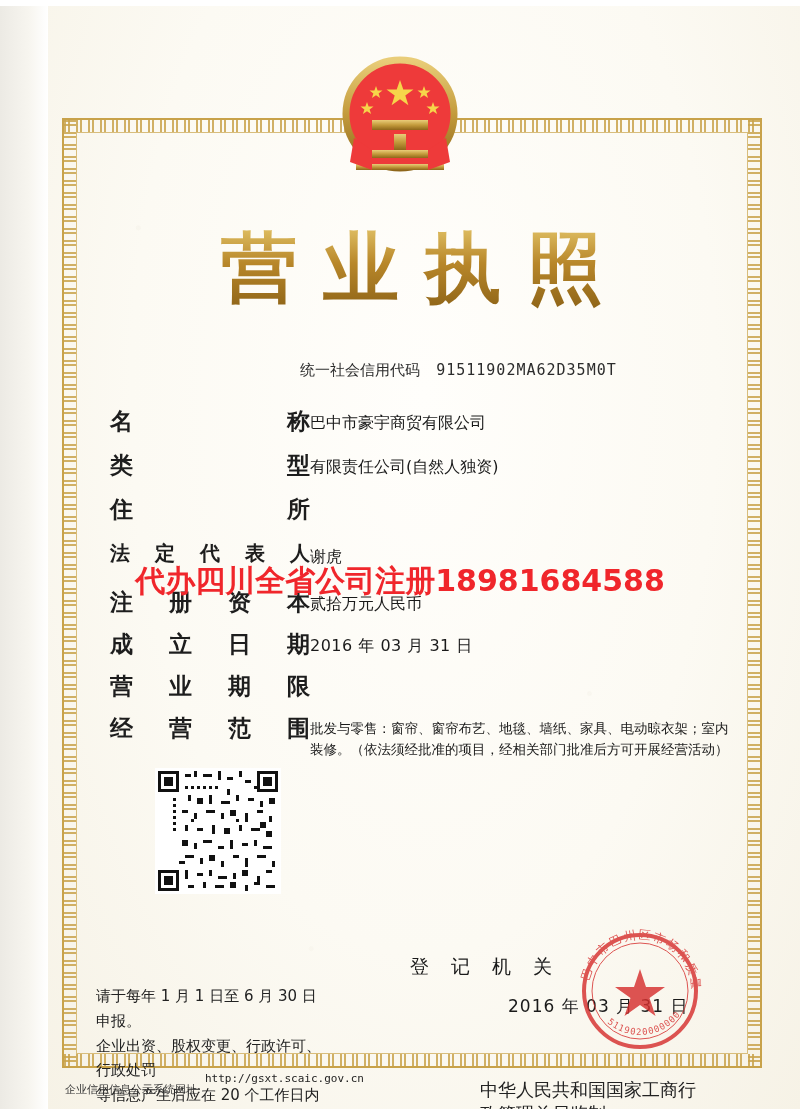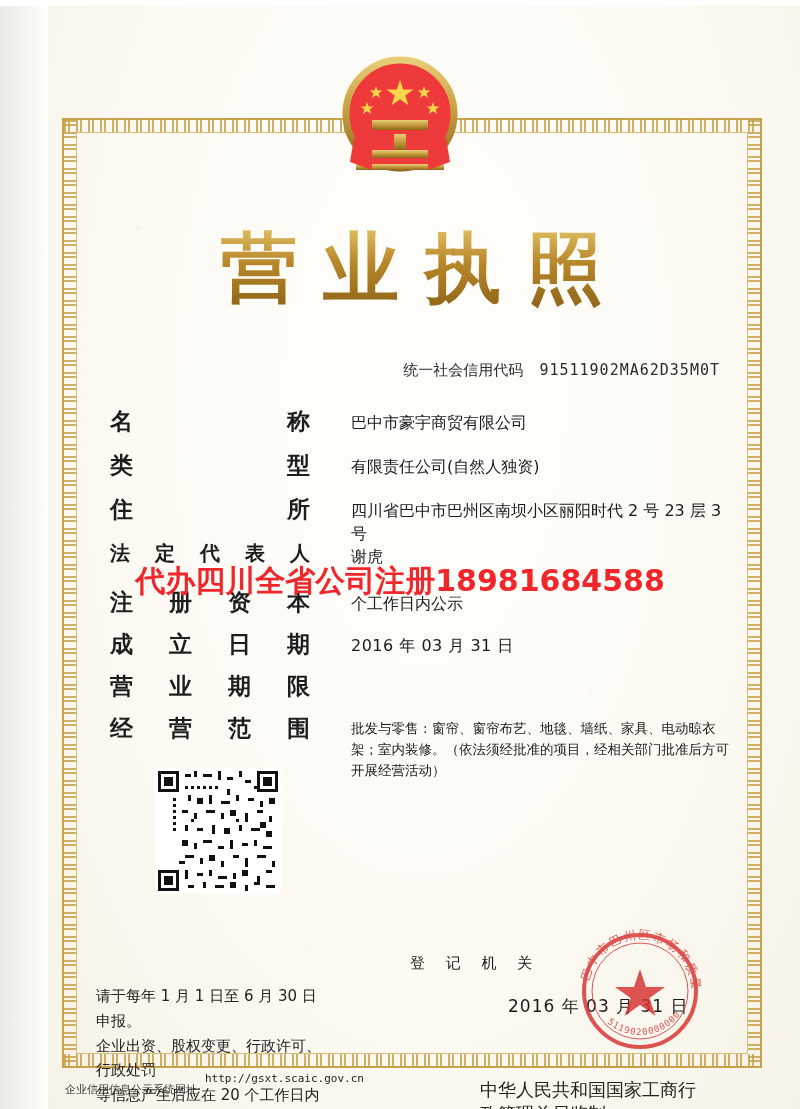--- a/index.html
+++ b/index.html
@@ -115,21 +115,20 @@
   }
 
   
   #credit-line {
     position: absolute;
     left: 300px; top: 355px;
     width: 420px;
     font-size: 15px;
     color: #2c2c2c;
     white-space: nowrap;
-    text-align: right;
   }
   #credit-label { font-family: "DejaVu Sans", sans-serif; }
   #credit-value {
     font-family: "DejaVu Sans Mono", monospace;
     letter-spacing: 1px;
     margin-left: 12px;
     font-size: 15px;
   }
 
   
@@ -154,21 +153,20 @@
     font-size: 20px;
   }
   .field-label span { display: inline-block; }
   .field-value {
     flex: 1;
     font-family: "DejaVu Sans", sans-serif;
     font-size: 16px;
     color: #1a1a1a;
     padding-top: 5px;
     line-height: 1.45;
-    margin-left: 41px;
   }
   .field-value.digits {
     font-size: 16px;
     letter-spacing: .5px;
   }
   .field-value.small {
     font-size: 13.5px;
     line-height: 1.55;
   }
 
@@ -234,21 +232,21 @@
     font-family: Liberation Sans, sans-serif;
     font-size: 18px;
     color: #222;
   }
 
   
   #registry-authority {
     position: absolute;
     left: 410px; top: 948px;
     font-family: "DejaVu Sans", sans-serif;
-    font-size: 15px;
+    font-size: 19px;
     letter-spacing: 8px;
     color: #1a1a1a;
   }
   #registry-date {
     position: absolute;
     left: 508px; top: 989px;
     font-family: "DejaVu Sans", sans-serif;
     font-size: 17px;
     color: #1a1a1a;
     letter-spacing: 1px;
@@ -342,42 +340,41 @@
       <span>型</span>
     </div>
     <div class="field-value">有限责任公司(自然人独资)</div>
   </div>
 
   <div class="field-row" id="row-address">
     <div class="field-label">
       <span>住</span>
       <span>所</span>
     </div>
-    <div class="field-value">四川省巴中市巴州区南坝小区丽阳时代 2 号 23 层 3 号</div>
   </div>
 
   <div class="field-row" id="row-legal-rep">
     <div class="field-label small">
       <span>法</span>
       <span>定</span>
       <span>代</span>
       <span>表</span>
       <span>人</span>
     </div>
     <div class="field-value">谢虎</div>
   </div>
 
   <div class="field-row" id="row-capital">
     <div class="field-label">
       <span>注</span>
       <span>册</span>
       <span>资</span>
       <span>本</span>
     </div>
-    <div class="field-value">个工作日内公示</div>
+    <div class="field-value">贰拾万元人民币</div>
   </div>
 
   <div class="field-row" id="row-founded">
     <div class="field-label">
       <span>成</span>
       <span>立</span>
       <span>日</span>
       <span>期</span>
     </div>
     <div class="field-value digits">2016 年 03 月 31 日</div>

